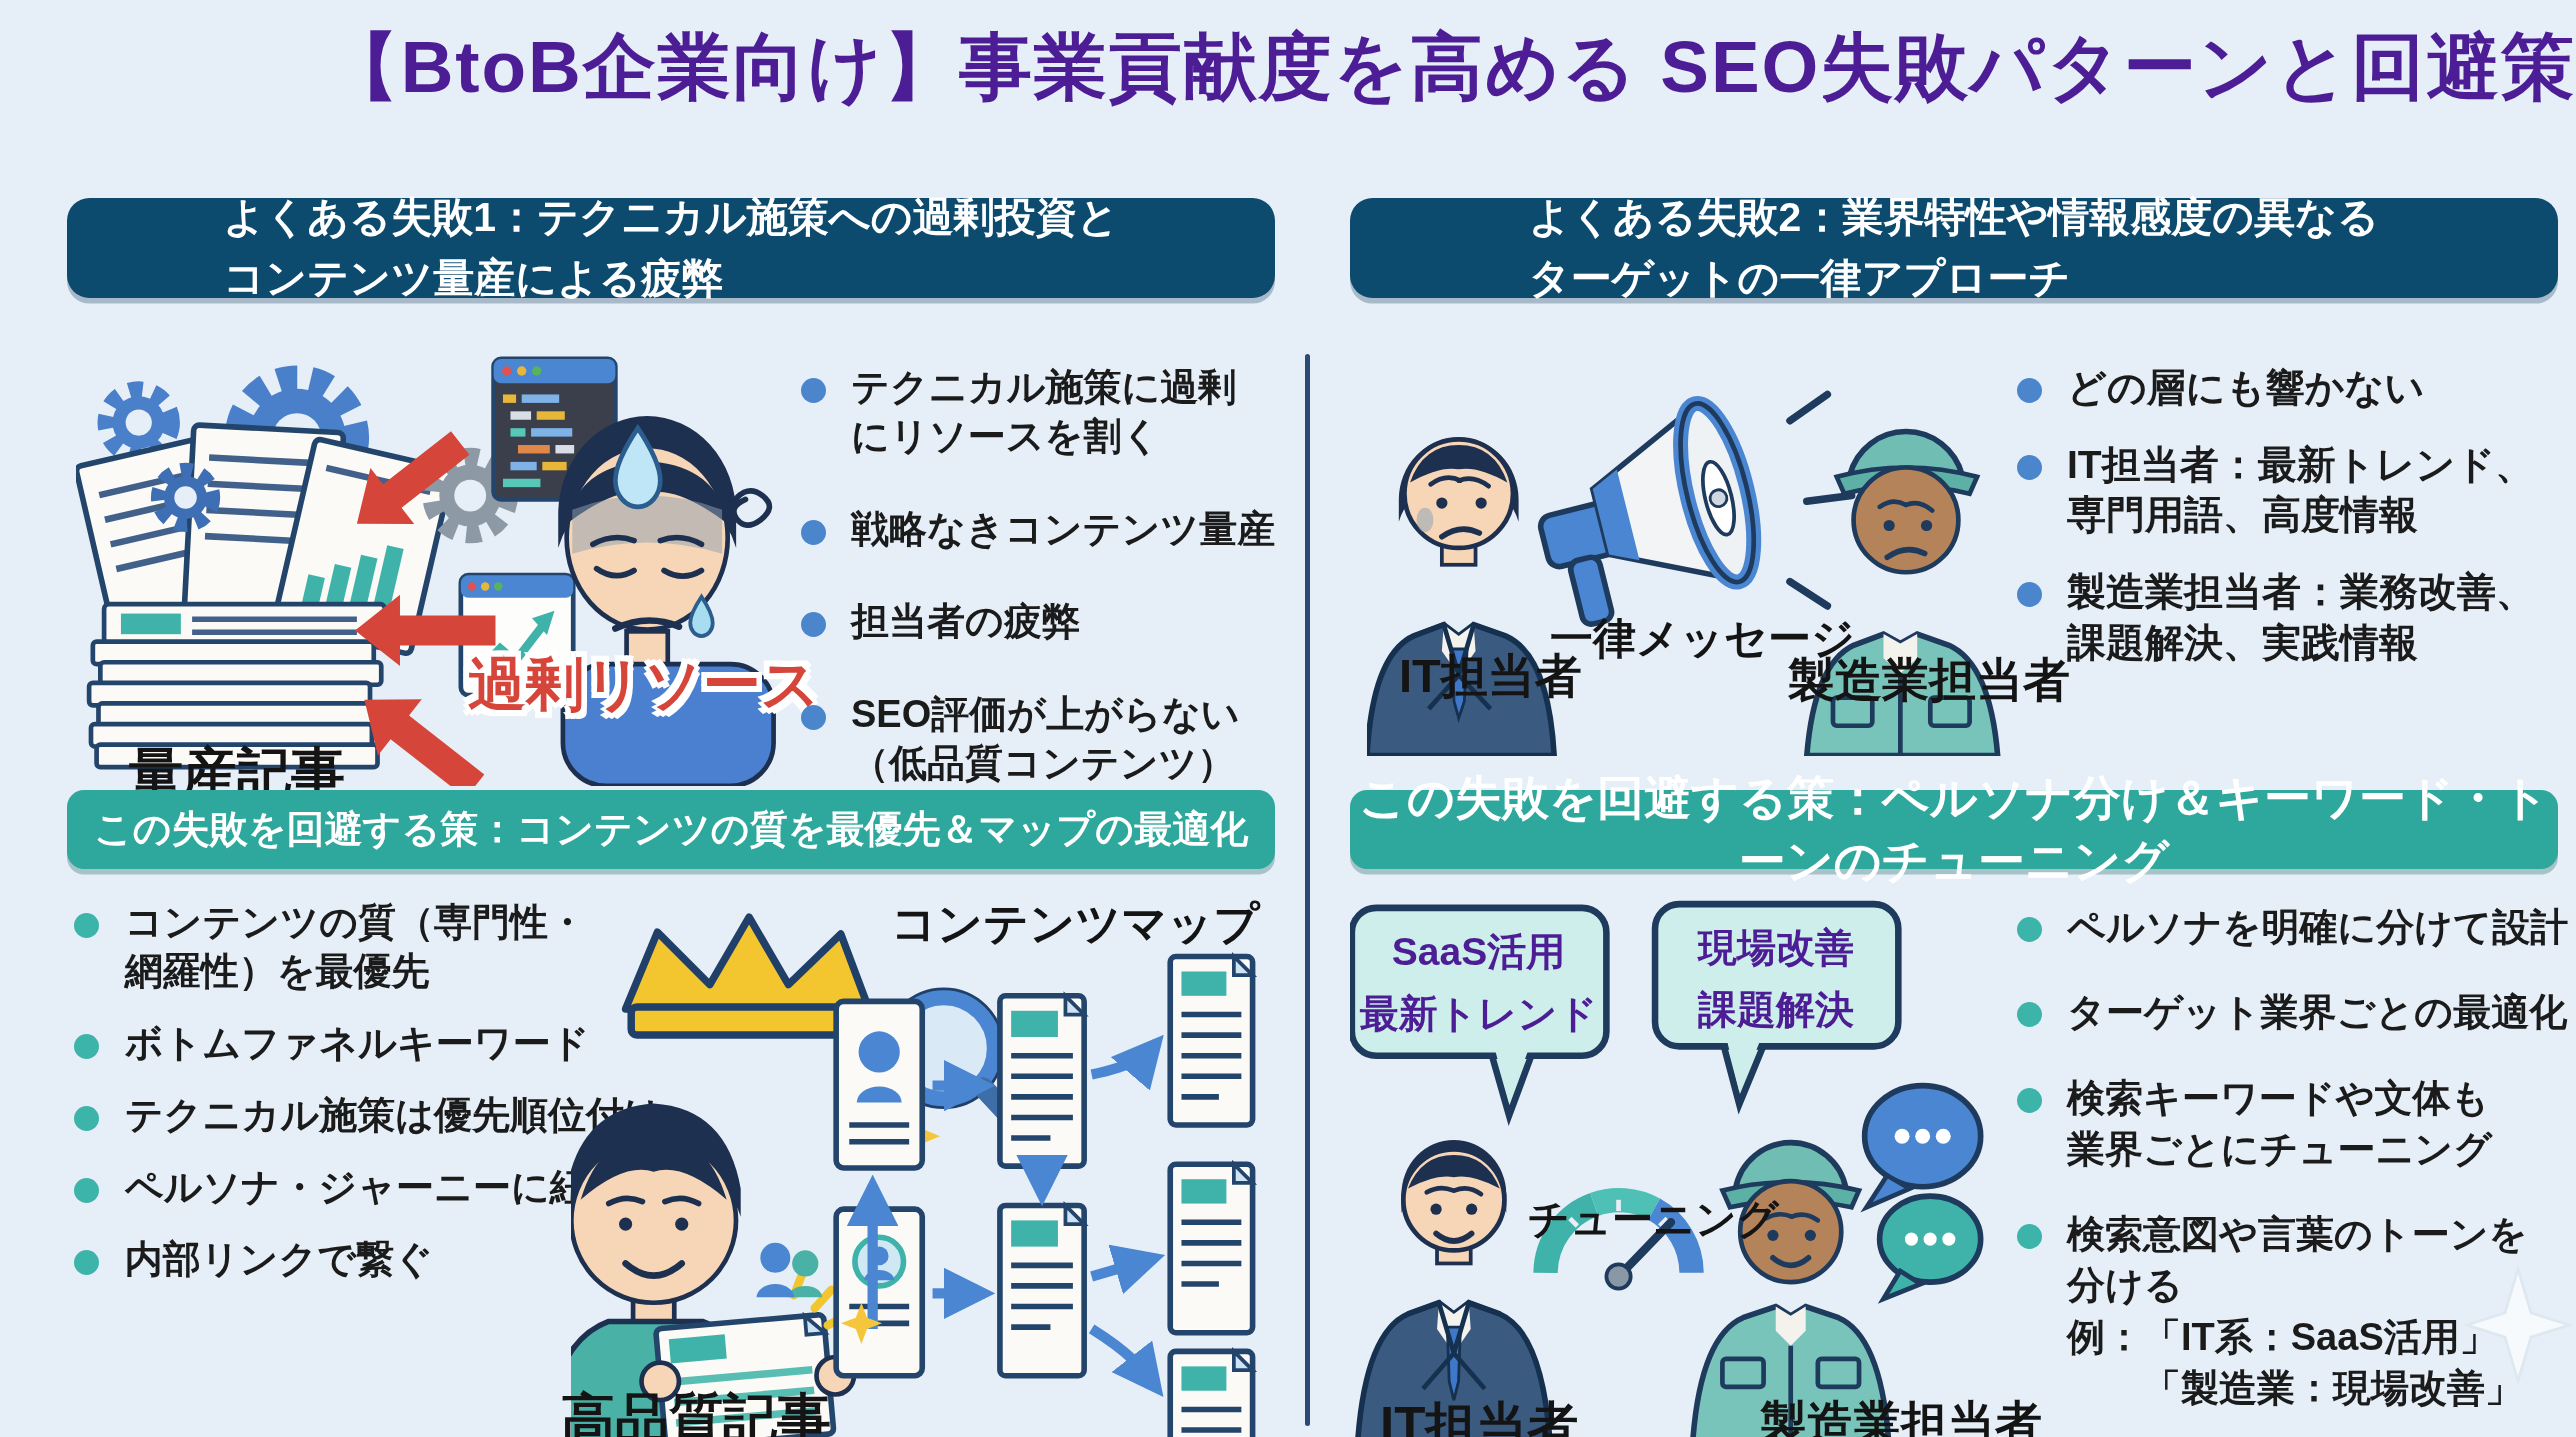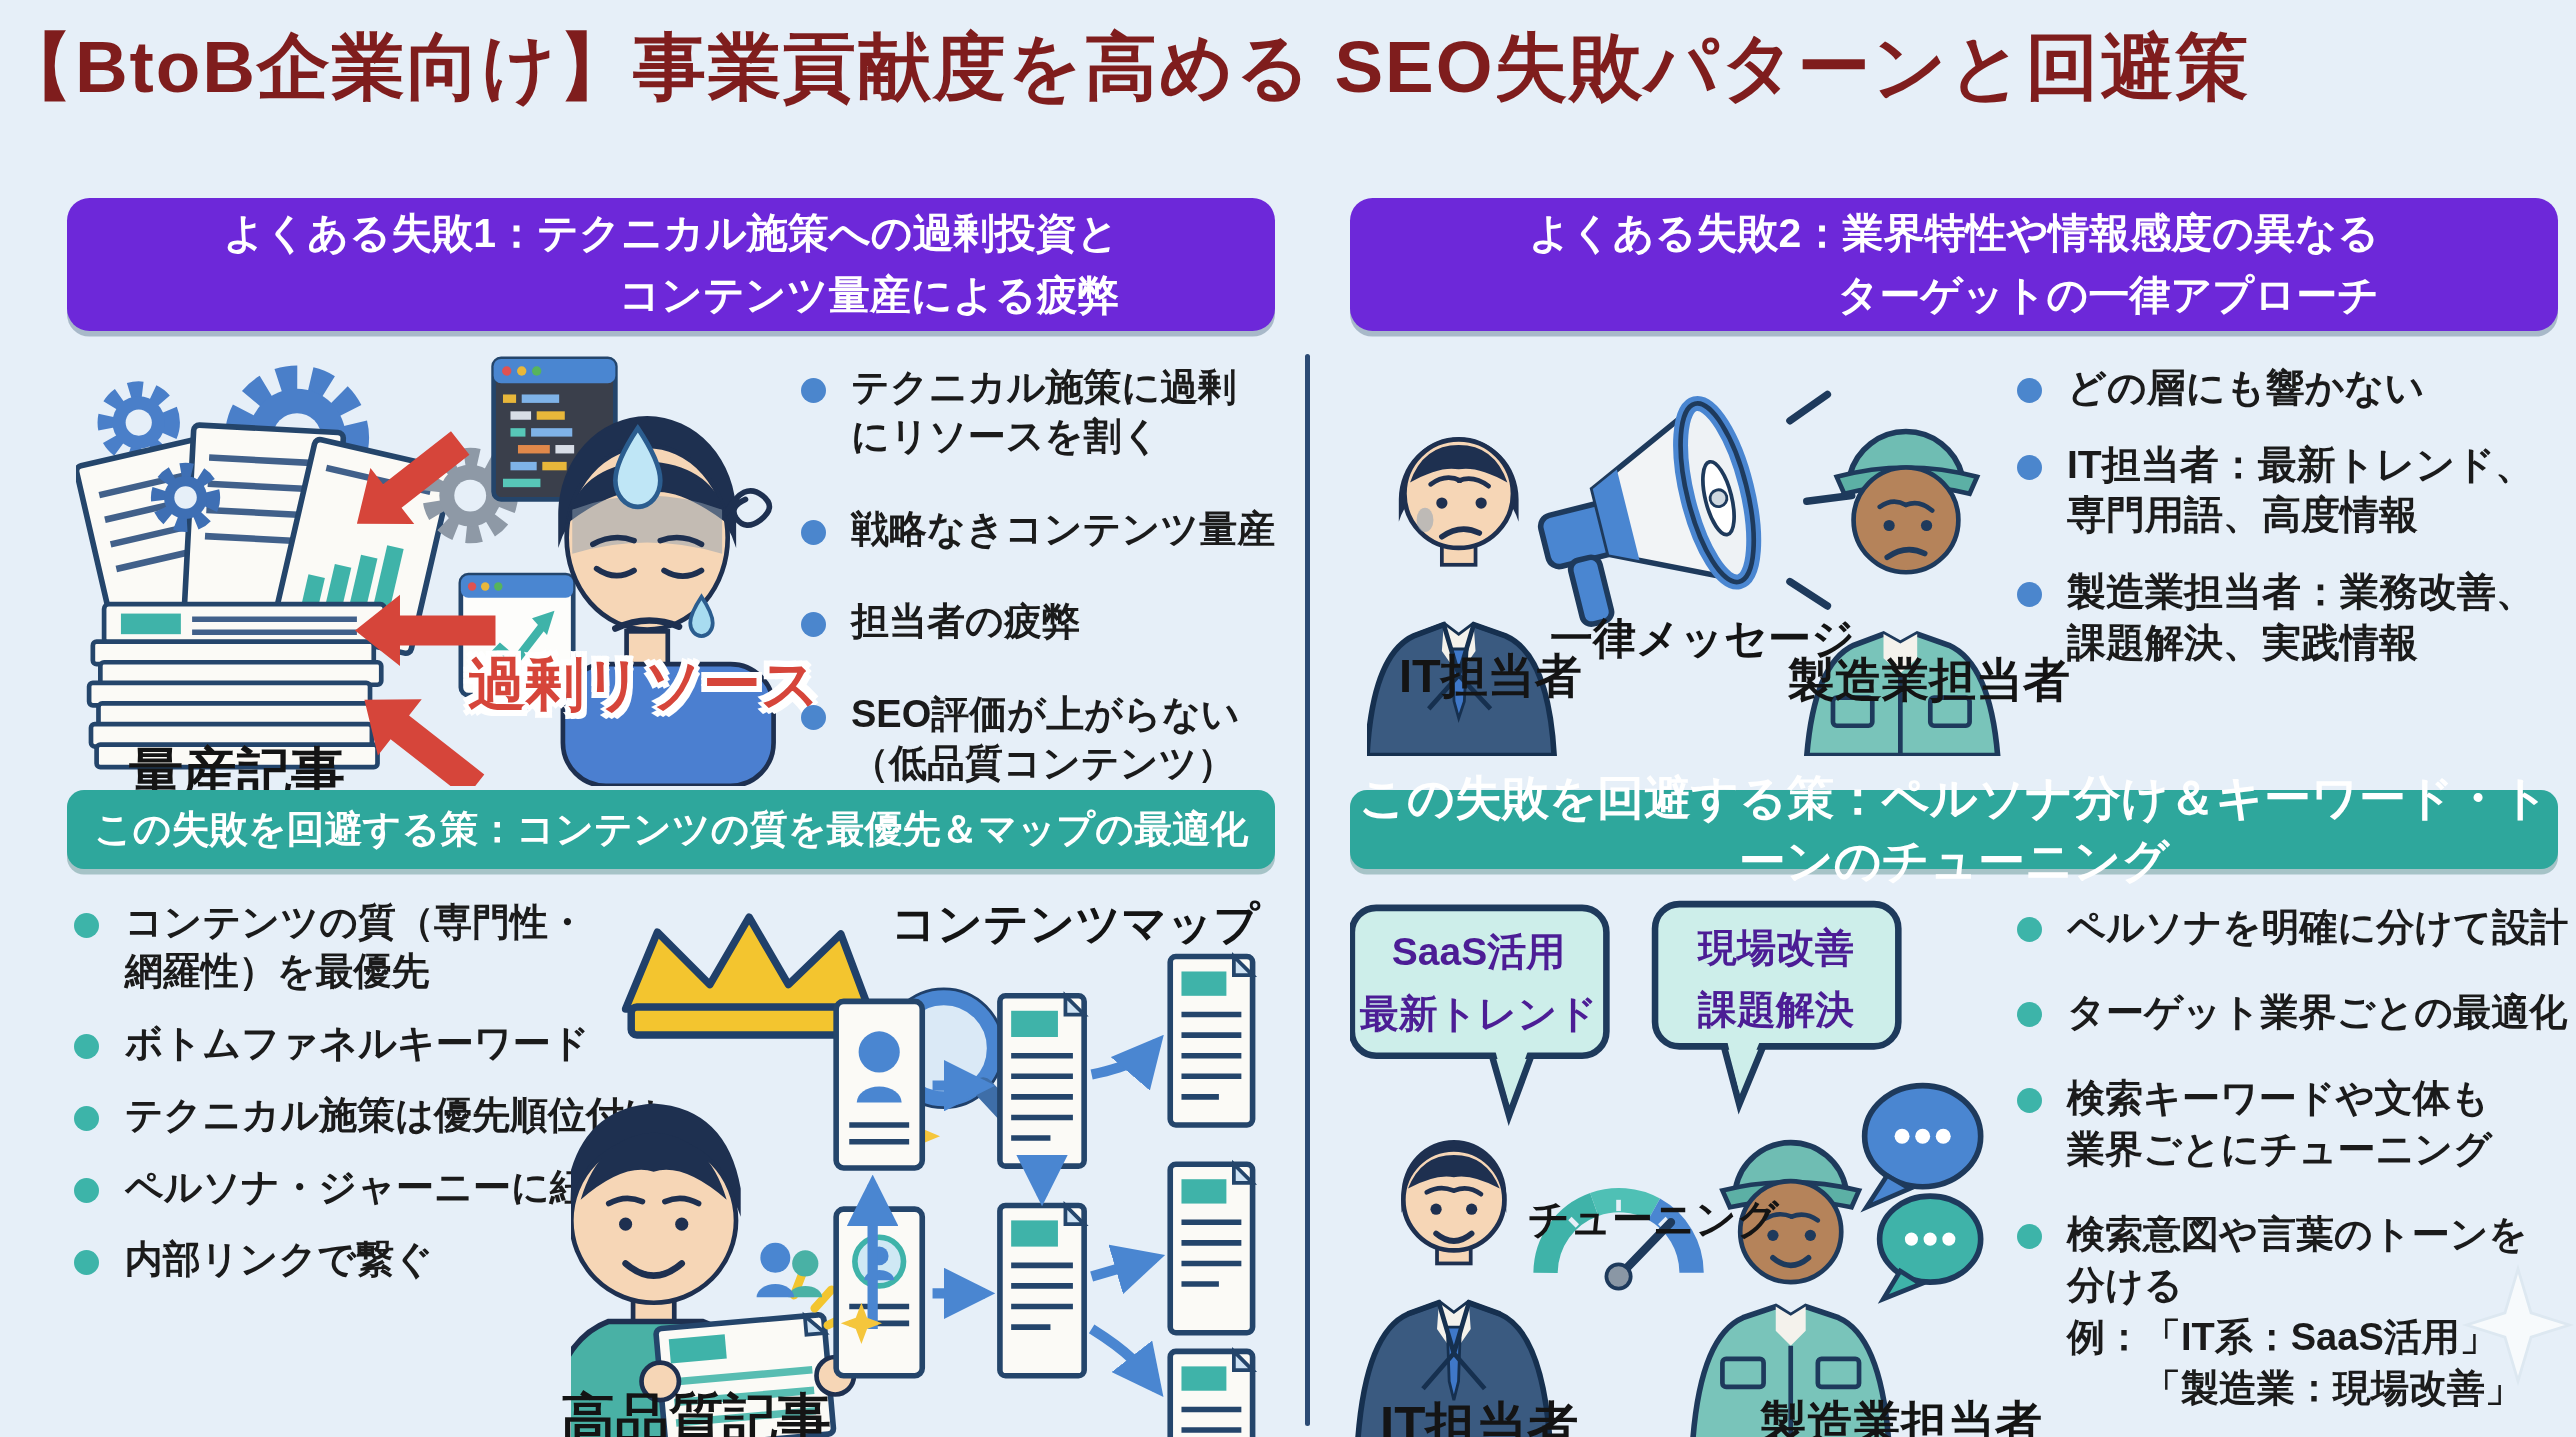--- a/index.html
+++ b/index.html
@@ -3,30 +3,30 @@
 <meta charset="utf-8">
 <style>
   html,body{margin:0;padding:0;}
   body{
     width:2576px;height:1438px;position:relative;overflow:hidden;
     background:#e6eff8;
     font-family:"Liberation Sans","DejaVu Sans",sans-serif;
     color:#1c1c1c;
   }
   .title{
-    position:absolute;top:19px;left:0;width:2576px;text-align:left;
-    font-size:73px;font-weight:bold;color:#7f1d1d;letter-spacing:1.9px;
+    position:absolute;top:19px;left:0;width:2576px;text-align:right;
+    font-size:73px;font-weight:bold;color:#4c1d95;letter-spacing:1.9px;
   }
   .col{position:absolute;top:198px;width:1208px;height:1239px;}
   #col-left{left:67px;}
   #col-right{left:1350px;}
   .fail-header{
-    position:absolute;top:0;left:0;width:1208px;height:133px;background:#6d28d9;
+    position:absolute;top:0;left:0;width:1208px;height:100px;background:#0c4a6e;
     border-radius:22.5px;color:#ffffff;display:flex;align-items:center;justify-content:center;
-    text-align:right;font-size:41px;font-weight:bold;line-height:1.5;white-space:pre-line;
+    text-align:left;font-size:41px;font-weight:bold;line-height:1.5;white-space:pre-line;
     box-shadow:0 5.6px 0 rgba(27,58,92,.30);
   }
   .sol-header{
     position:absolute;top:592px;left:0;width:1208px;height:79px;background:#2ea79c;
     border-radius:17px;color:#ffffff;display:flex;align-items:center;justify-content:center;
     text-align:center;font-weight:bold;white-space:pre-line;
     box-shadow:0 5.6px 0 rgba(19,94,87,.30);
   }
   #col-left .sol-header{font-size:38px;}
   #col-right .sol-header{font-size:47px;}

